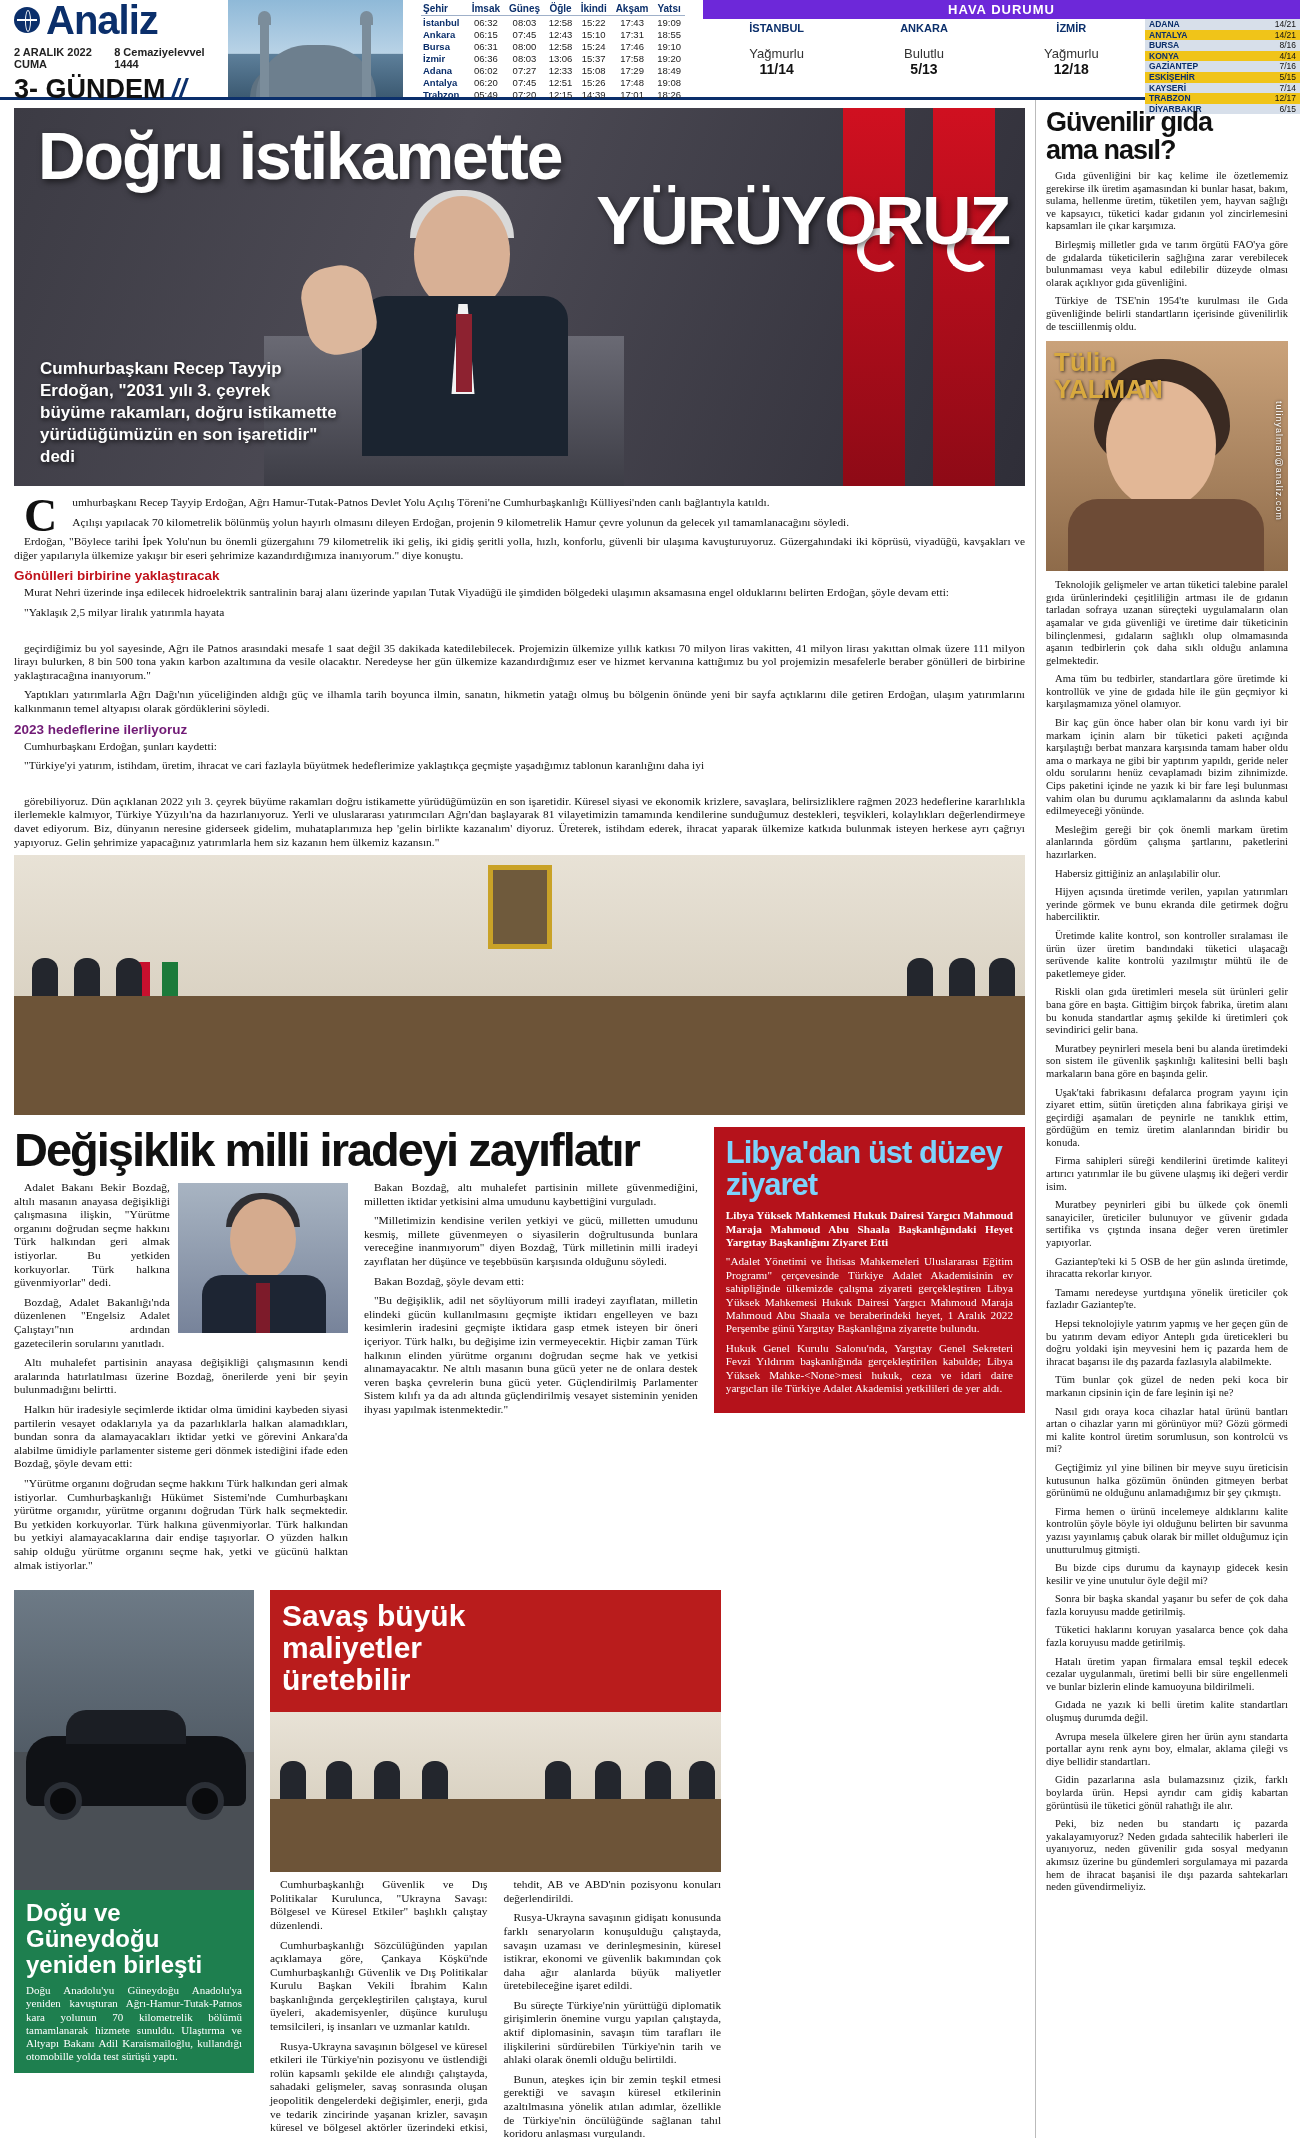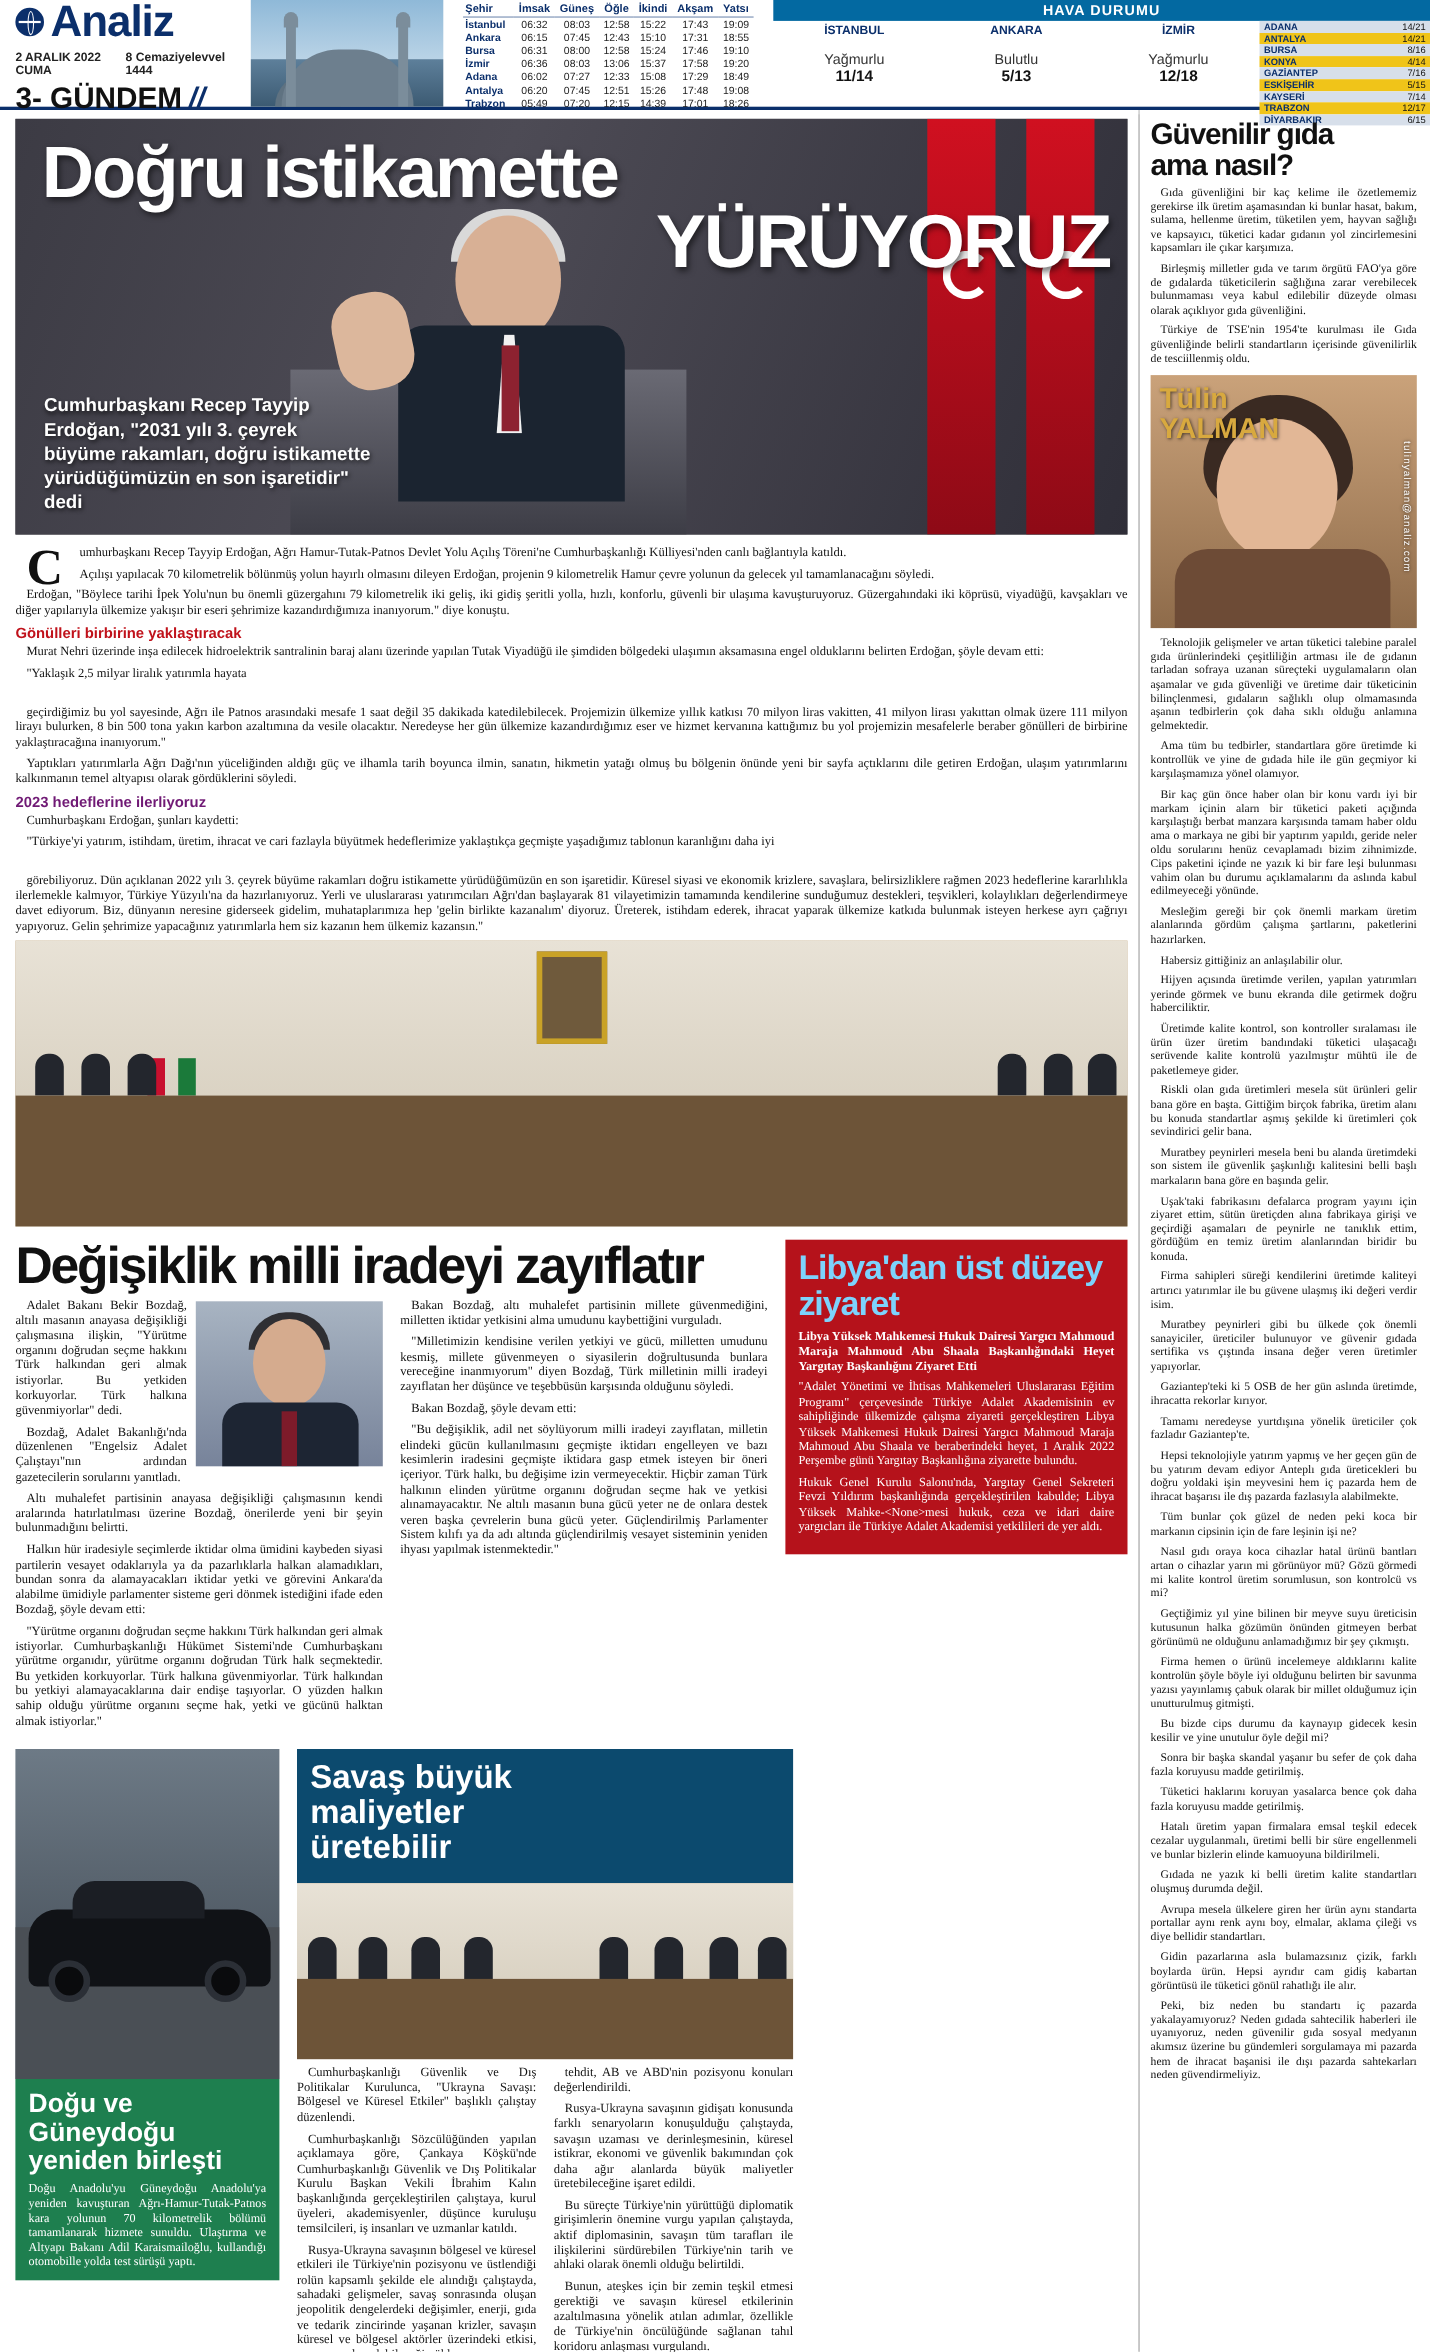--- a/index.html
+++ b/index.html
@@ -81,21 +81,21 @@
     color:#0b2f6b; font-size:10px; text-align:center; border-bottom:1px solid #9fb0c9; padding:1px 2px;
   }
   .mh-times th:first-child { text-align:left; }
   .mh-times td { text-align:center; padding:0.5px 2px; color:#222; }
   .mh-times td:first-child { text-align:left; color:#0b2f6b; font-weight:bold; }
   
   .mh-weather {
     flex:1; display:flex; flex-direction:column; font-family:"Liberation Sans", sans-serif;
   }
   .mh-weather-title {
-    background:#0369a1; color:#fff; text-align:center; font-weight:bold; font-size:13px; padding:2px 0;
+    background:#6d28d9; color:#fff; text-align:center; font-weight:bold; font-size:13px; padding:2px 0;
     letter-spacing:1px;
   }
   .mh-weather-body { display:flex; flex:1; }
   .mh-cities { flex:1; display:flex; }
   .mh-city { flex:1; text-align:center; padding-top:3px; }
   .mh-city .cn { font-weight:bold; font-size:11px; color:#0b2f6b; }
   .mh-city .cd { font-size:13px; color:#333; margin-top:12px; }
   .mh-city .ct { font-size:14px; font-weight:bold; color:#111; }
   .mh-list { width:155px; font-size:8.5px; }
   .mh-list div { display:flex; justify-content:space-between; padding:0 4px; line-height:10.6px;}
@@ -246,21 +246,21 @@
     content:"";position:absolute;left:40px;top:-26px;width:120px;height:34px;background:#1b1e24;border-radius:20px 20px 0 0;
   }
   .car-photo .w1,.car-photo .w2{position:absolute;bottom:-14px;width:38px;height:38px;border-radius:50%;background:#0a0b0d;border:6px solid #2b2f36;}
   .car-photo .w1{left:18px;} .car-photo .w2{right:22px;}
   .green-box {
     background:#1e7f4f; color:#fff; padding:10px 12px; margin-top:0;
   }
   .green-box h3 { margin:0 0 6px; font-family:"Liberation Sans",sans-serif; font-weight:bold; font-size:24px; line-height:26px; }
   .green-box p { margin:0; font-size:11px; line-height:13.2px; text-align:justify; color:#fff; }
 
-  .mag-box { background:#0c4a6e; color:#fff; padding:10px 12px; }
+  .mag-box { background:#b91c1c; color:#fff; padding:10px 12px; }
   .mag-box h3 { margin:0 0 6px; font-family:"Liberation Sans",sans-serif; font-weight:bold; font-size:30px; line-height:32px; }
 
   
   .r-title {
     font-family:"Liberation Sans", sans-serif; font-weight:bold; font-size:27px; line-height:28px;
     color:#111; letter-spacing:-1px; margin-bottom:6px;
   }
   .r-body { font-size:10.6px; line-height:12.6px; text-align:justify; }
   .r-body p { margin:0 0 6px; text-indent:9px; }
   .author-photo {

